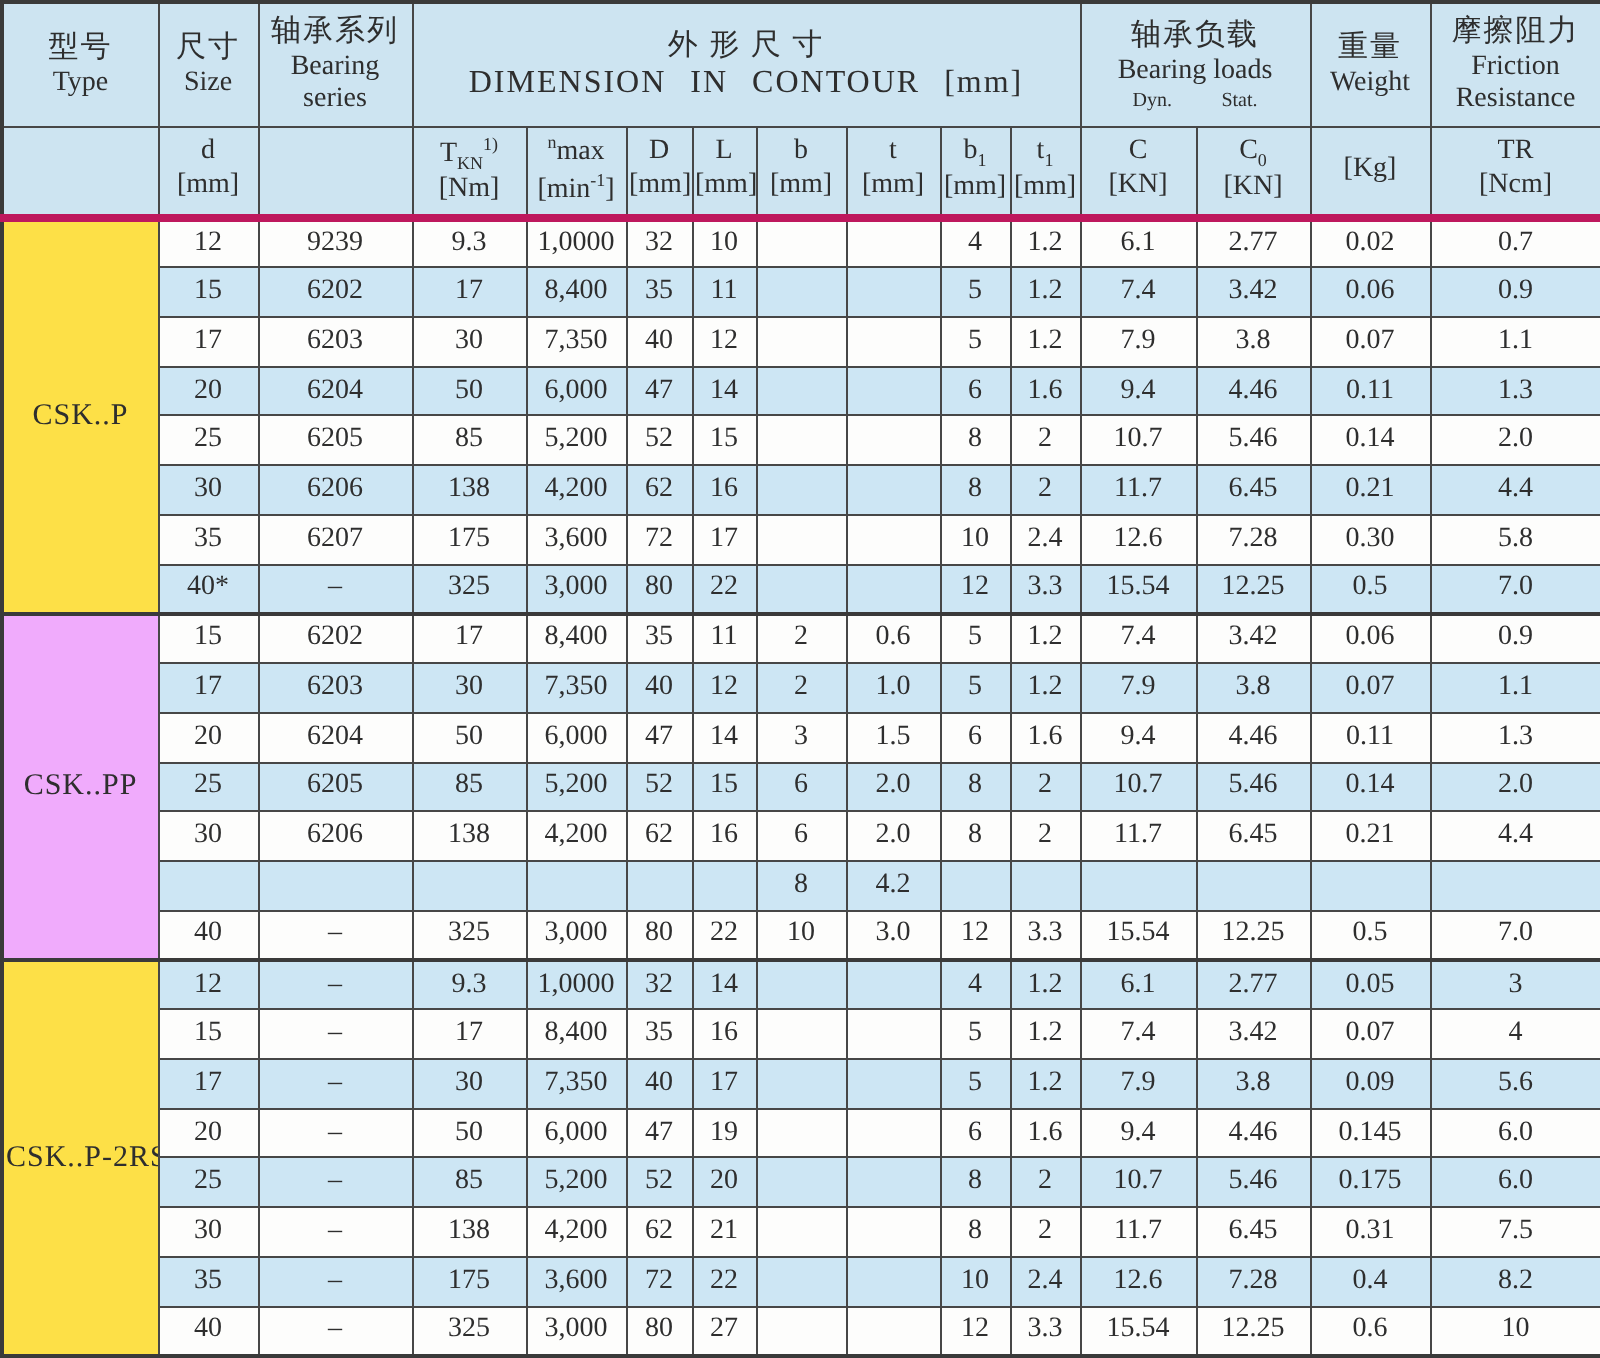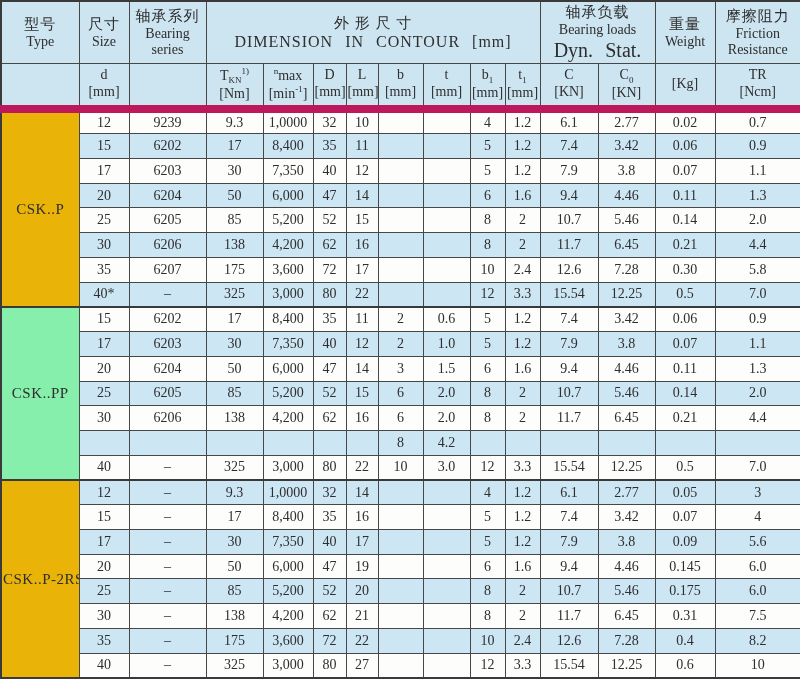--- a/index.html
+++ b/index.html
@@ -19,35 +19,35 @@
   th, td {
     border: 1px solid #474747;
     text-align: center;
     vertical-align: middle;
     padding: 0 1px;
     font-weight: normal;
     overflow: hidden;
     white-space: nowrap;
   }
   thead th { background: #cde4f1; }
-  thead { border-bottom: 8px solid #be185d; padding-left: 48px; }
+  thead { border-bottom: 4px solid #be185d; padding-left: 48px; }
   thead tr.h1 { height: 62px; }
   thead tr.h2 { height: 46px; }
   tbody tr { height: 24px; }
   tbody td { font-size: 14px; }
   tbody td.shaded { background: #cde6f4; }
   tbody tr.sec-start td { border-top: 2px solid #3a3a3a; }
   .cn { font-size: 15px; line-height: 1.25; letter-spacing: 1px; }
   .en { font-size: 14px; line-height: 1.15; }
   .dim-en { font-size: 16px; word-spacing: 7px; letter-spacing: 1px; }
-  .dynstat { display: flex; justify-content: space-evenly; font-size: 20px; margin-top: 1px; }
+  .dynstat { display: flex; justify-content: space-evenly; font-size: 10px; margin-top: 1px; }
   .sub2 { font-size: 14px; line-height: 1.2; }
   sup, sub { font-size: 9px; }
-  td.type-cell { font-size: 15px; letter-spacing: 0.5px; background: #eab308; }
-  td.type-cell.shaded { background: #86efac; }
+  td.type-cell { font-size: 15px; letter-spacing: 0.5px; background: #fde047; }
+  td.type-cell.shaded { background: #f0abfc; }
 </style>
 </head>
 <body>
 
 <table class="spec">
   <colgroup>
     <col style="width:78px">
       <col style="width:50px">
       <col style="width:77px">
     <col style="width:57px">

